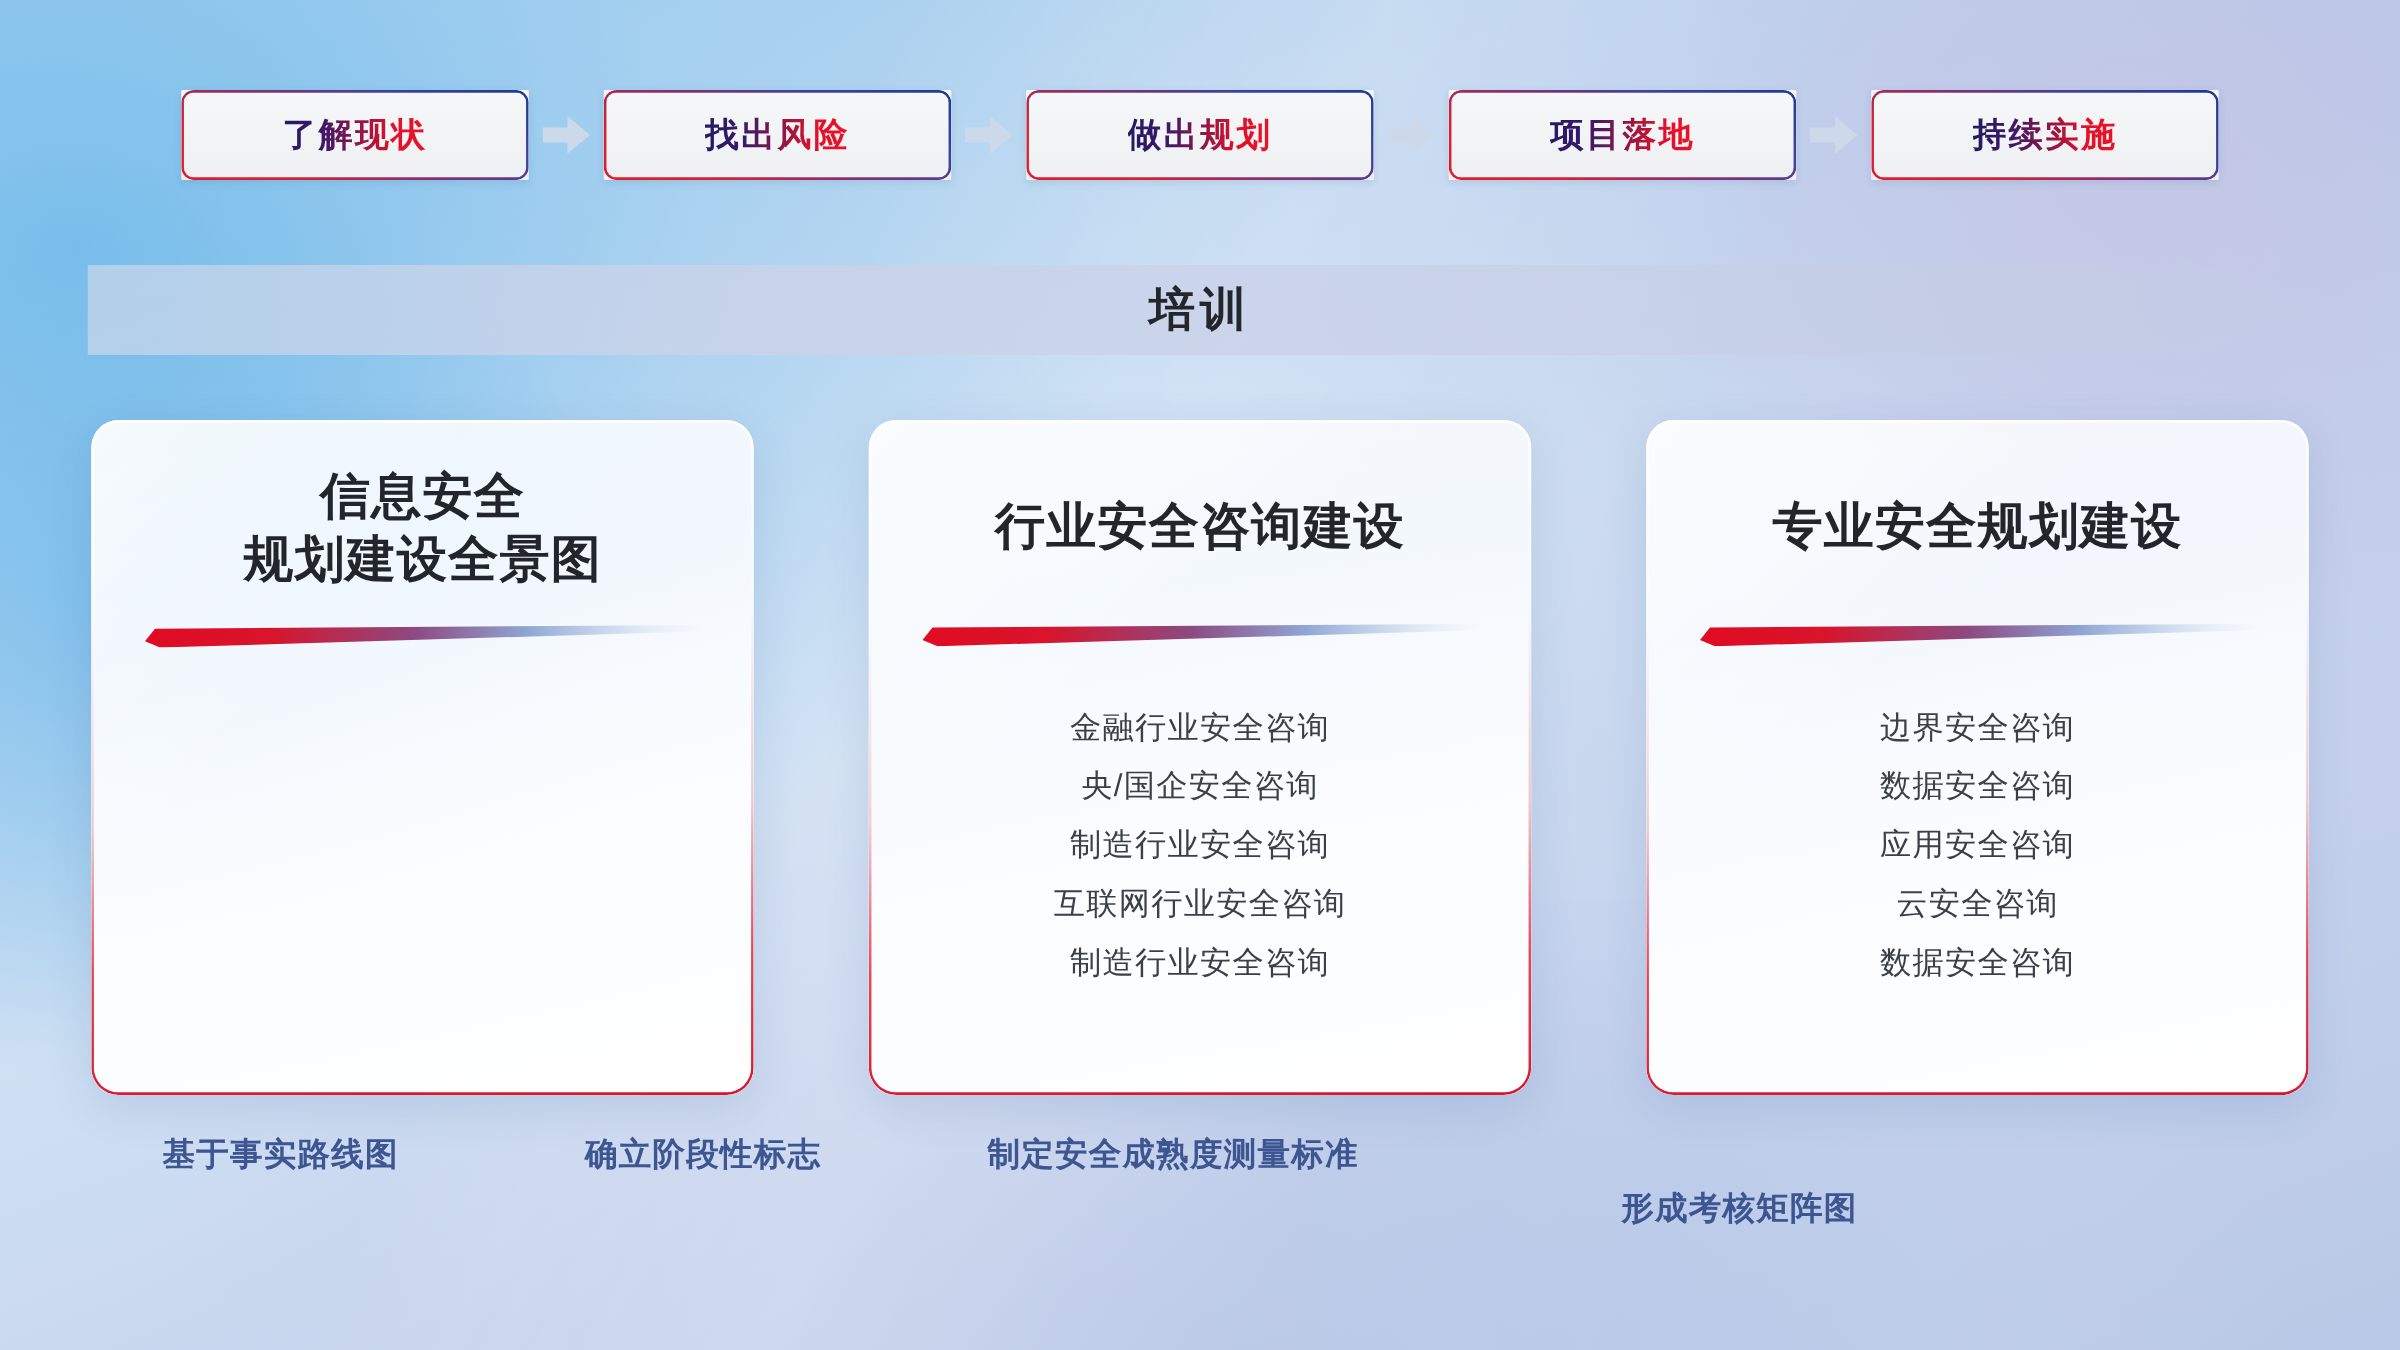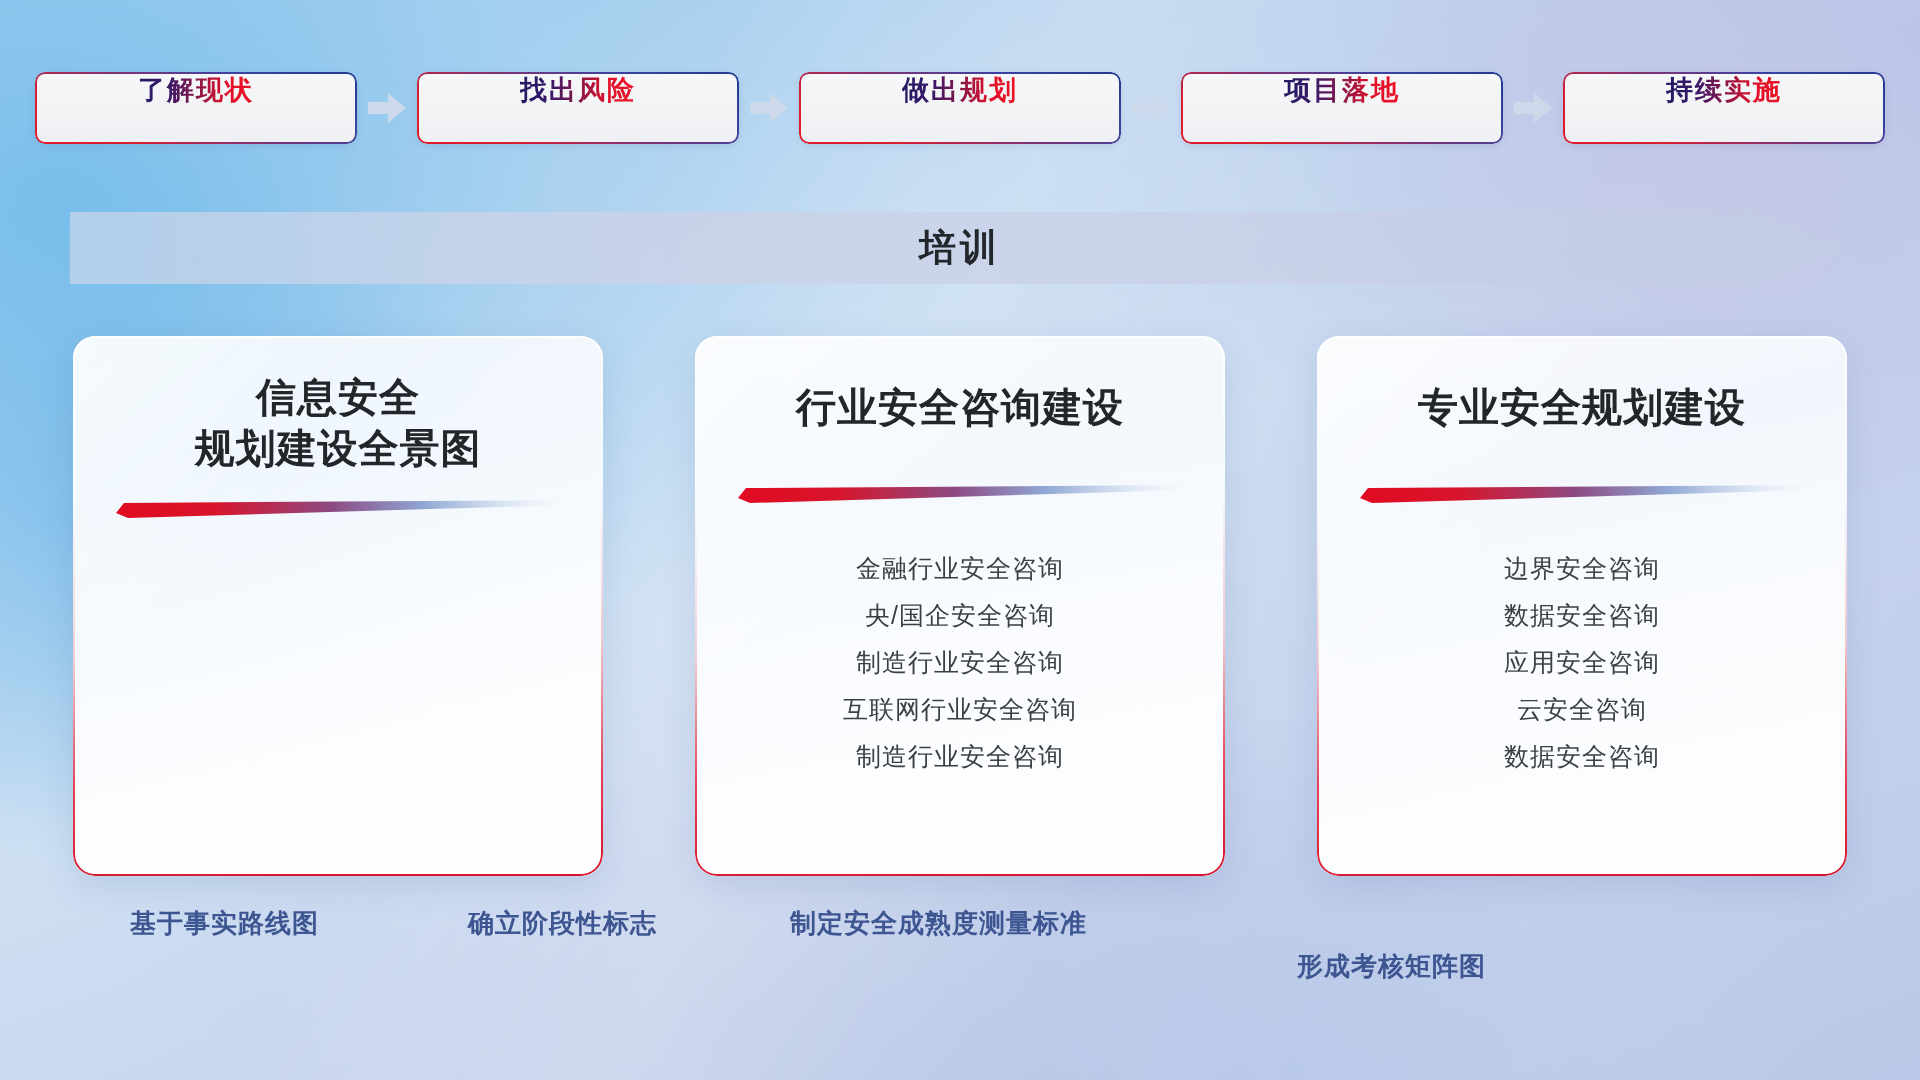--- a/index.html
+++ b/index.html
@@ -23,23 +23,23 @@
   .blob-c { left:44%; bottom:-340px; width:900px; height:700px;
             background:radial-gradient(circle, rgba(182,200,232,0.55) 0%, rgba(182,200,232,0) 70%); }
   .bg-sheen { position:absolute; left:0; top:0; width:100%; height:100%;
             background:linear-gradient(115deg, rgba(255,255,255,0) 30%, rgba(255,255,255,0.20) 46%, rgba(255,255,255,0) 62%);
             pointer-events:none; }
 
   
   .steps { position:absolute; left:0; top:72px; width:1920px; height:72px;
            display:flex; align-items:center; justify-content:center; gap:0; z-index:5; }
   .step-box {
-    width:322px; height:72px; border-radius:13px;
+    width:278px; height:72px; border-radius:1px;
     background:linear-gradient(180deg,#f6f7f8 0%,#f2f3f5 55%,#eef0f3 100%);
-    position:relative; display:flex; justify-content:center;
+    position:relative; display:flex; align-items:center; justify-content:center;
     box-shadow:0 2px 6px rgba(60,90,140,0.13);
   }
   .step-box::before{
     content:""; position:absolute; inset:0; border-radius:10px; padding:2px;
     background:linear-gradient(205deg,#1f3a93 0%,#3b43a0 26%,#8d2f6a 56%,#d81f33 78%,#e11b2e 100%);
     -webkit-mask:linear-gradient(#000 0 0) content-box, linear-gradient(#000 0 0);
     -webkit-mask-composite:xor; mask-composite:exclude; pointer-events:none;
   }
   .step-label {
     font-size:27px; font-weight:700; letter-spacing:2px; position:relative; z-index:2;
@@ -71,21 +71,21 @@
   .card::before{
     content:""; position:absolute; inset:0; border-radius:22px; padding:2px;
     background:linear-gradient(178deg, rgba(255,255,255,0.95) 0%, rgba(246,249,253,0.9) 30%, rgba(238,190,196,0.85) 58%, rgba(226,60,80,0.95) 80%, #d8142b 100%);
     -webkit-mask:linear-gradient(#000 0 0) content-box, linear-gradient(#000 0 0);
     -webkit-mask-composite:xor; mask-composite:exclude; pointer-events:none;
   }
   .card-sheen{ position:absolute; inset:0; border-radius:22px; pointer-events:none;
     background:linear-gradient(135deg, rgba(255,255,255,0.55) 0%, rgba(255,255,255,0) 38%); }
 
   .card-title {
-    margin-top:46px; font-size:40px; font-weight:700; color:#22262b;
+    margin-top:60px; font-size:40px; font-weight:700; color:#22262b;
     letter-spacing:1px; line-height:1.28; text-align:center; position:relative; z-index:2;
     padding:0 24px;
   }
   .card.c1 .card-title { margin-top:36px; }
   .card-title .tl { display:block; }
 
   .divider { position:relative; z-index:2; width:456px; height:18px; margin-top:auto; }
   .divider svg { display:block; }
 
   .card-list { position:relative; z-index:2; width:100%; padding:0 18px;

